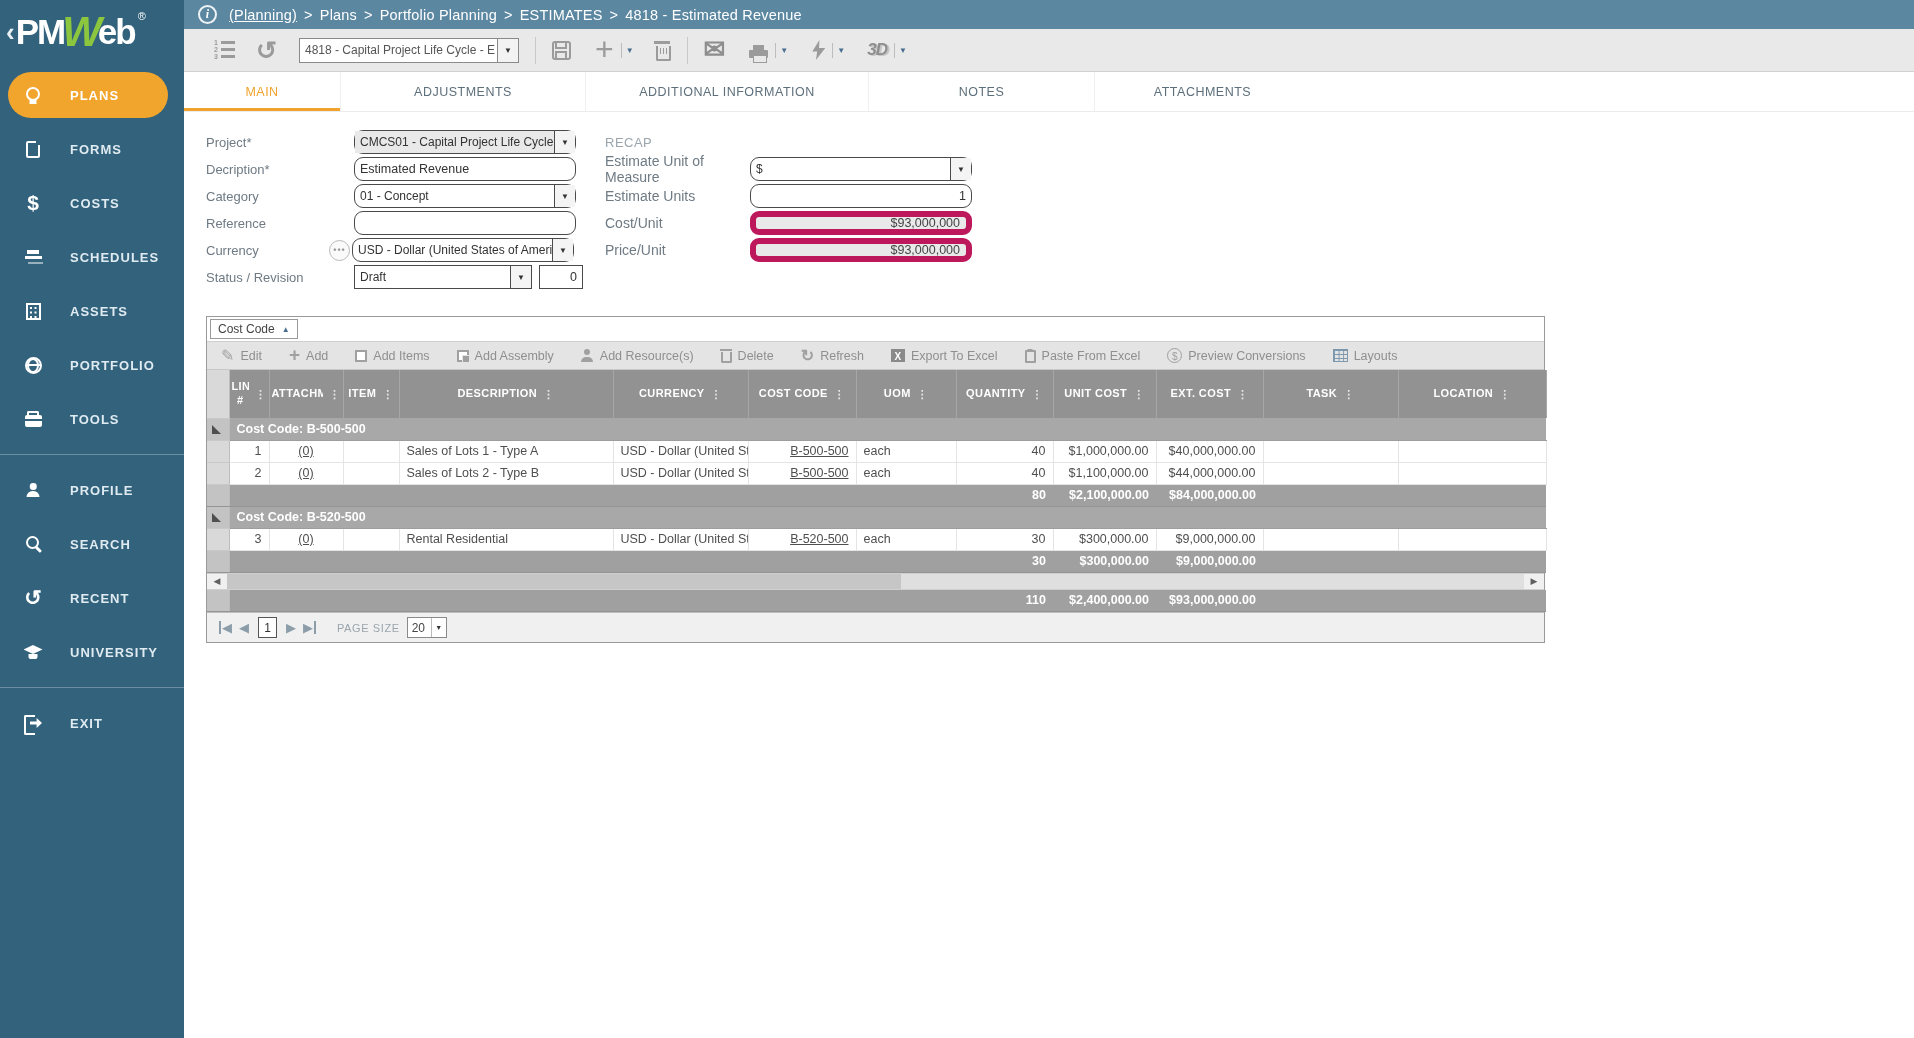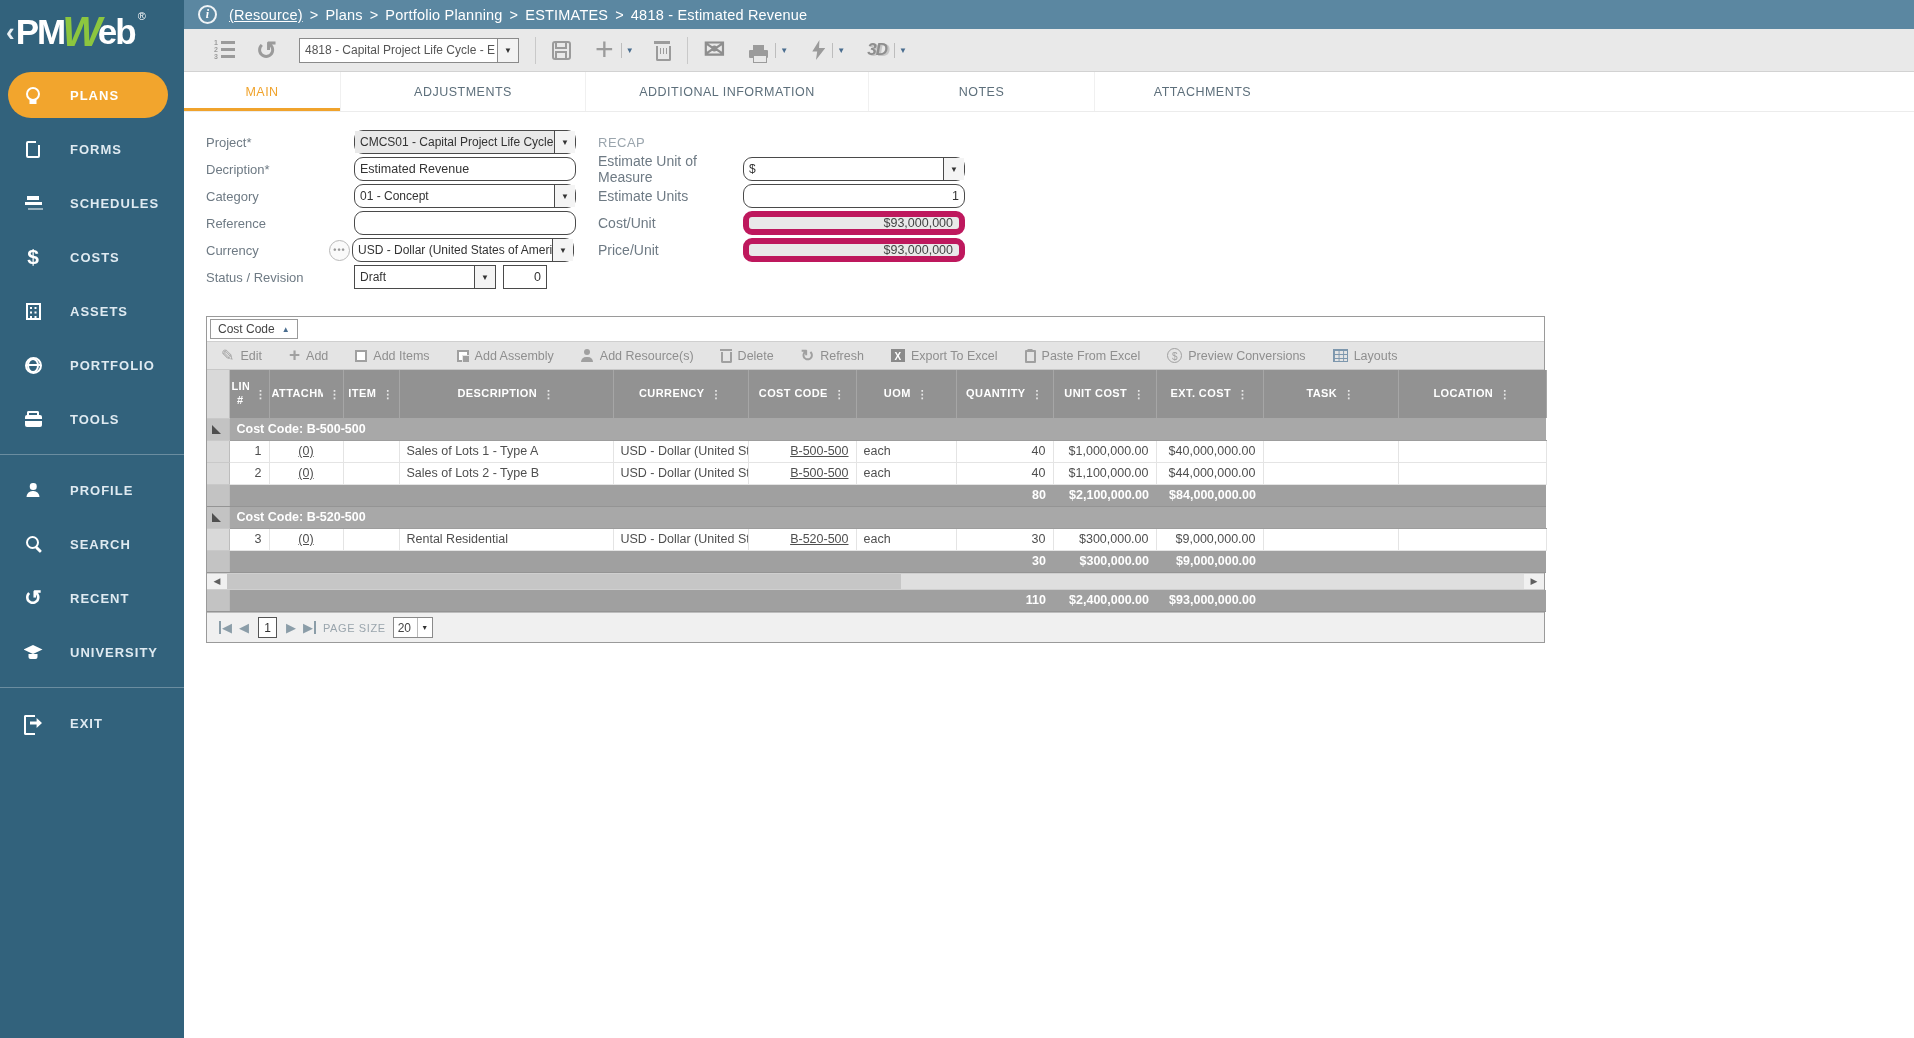--- a/index.html
+++ b/index.html
@@ -107,21 +107,21 @@
   .f-label { width:148px; font-size:13px; color:#6e7a84; flex:none; }
   .f-label-r { width:145px; font-size:14px; color:#6e7a84; flex:none; }
   .recap-title { font-size:13px; color:#9aa5ad; letter-spacing:.5px; }
   .sel { height:24px; border:1px solid #4a4a4a; background:#fff; display:flex; align-items:center; cursor:pointer; }
   .sel .sel-text { flex:1; font-size:12px; color:#333; padding:0 5px; white-space:nowrap; overflow:hidden; }
   .sel .sel-btn { width:21px; align-self:stretch; border-left:1px solid #4a4a4a; background:#f4f4f4; display:flex; align-items:center; justify-content:center; font-size:8px; color:#333; }
   .sel.disabled .sel-text { background:#e9e9e9; align-self:stretch; display:flex; align-items:center; }
   .inp { height:24px; border:1px solid #4a4a4a; background:#fff; font-size:12.5px; color:#333; padding:0 5px; font-family:"Liberation Sans", sans-serif; }
   .inp.right { text-align:right; }
   .ro-field { height:24px; border:6px solid #be185d; background:#e9e9e9; font-size:12.5px; color:#444; padding:0 6px; display:flex; align-items:center; justify-content:flex-end; }
-  .w222 { width:222px;border-radius:9px; } .w170 { width:142px; } .w44 { width:44px; margin-left:7px; }
+  .w222 { width:222px;border-radius:9px; } .w170 { width:178px; } .w44 { width:44px; margin-left:7px; }
   .ellipsis-btn { width:21px; height:21px; border:1px solid #b9b9b9; border-radius:50%; background:#fafafa; color:#9a9a9a; display:flex; align-items:center; justify-content:center; font-size:9px; font-weight:bold; letter-spacing:1px; margin:0 2px 0 -25px; cursor:pointer; }
 
   
   .grid { width:1339px; margin-top:24px; border:1px solid #9a9a9a; }
   .group-panel { background:#fff; padding:2px 3px; border-bottom:1px solid #cfcfcf; }
   .group-chip { display:inline-flex; align-items:center; gap:7px; border:1px solid #9a9a9a; background:#fff; height:20px; padding:0 7px; font-size:12px; color:#444; cursor:pointer; }
   .group-chip .tri { color:#4a6d8f; font-size:8px; }
   .grid-toolbar { height:28px; background:#e4e4e4; border-bottom:1px solid #c8c8c8; display:flex; align-items:center; padding-left:14px; gap:27px; color:#8f8f8f; }
   .gbtn { display:flex; align-items:center; gap:6px; font-size:12.5px; color:#8f8f8f; cursor:pointer; white-space:nowrap; }
   .gbtn .ic { color:#a0a0a0; }
@@ -164,21 +164,21 @@
   .hscroll { height:17px; background:#f0f0f0; border-top:1px solid #cfcfcf; border-bottom:1px solid #cfcfcf; display:flex; align-items:center; }
   .hs-btn { width:20px; text-align:center; font-size:9px; color:#5f5f5f; cursor:pointer; flex:none; }
   .hs-track { flex:1; height:15px; background:#dfdfdf; position:relative; }
   .hs-thumb { position:absolute; left:0; top:0; height:15px; width:52%; background:#c6c6c6; cursor:pointer; }
   .totalrow { }
   .pager { height:30px; background:#f0f0f0; border-top:1px solid #bdbdbd; display:flex; align-items:center; padding-left:12px; gap:7px; }
   .pg { color:#8b9da8; font-size:13px; cursor:pointer; line-height:1; }
   .pg.edge { border-left:2px solid #8b9da8; padding-left:1px; }
   .pg.edge-r { border-right:2px solid #8b9da8; padding-right:1px; }
   .pg-page { width:19px; height:21px; border:1px solid #555; background:#fff; display:flex; align-items:center; justify-content:center; font-size:12px; color:#333; margin:0 2px; }
-  .pg-size-label { font-size:11px; letter-spacing:.6px; color:#9aa5ad; }
+  .pg-size-label { font-size:11px; letter-spacing:.6px; color:#9aa5ad; margin-left:14px; }
   .pg-size { width:40px; height:21px; border:1px solid #8a8a8a; background:#fff; display:flex; align-items:center; cursor:pointer; }
   .pg-size .sel-text { flex:1; font-size:12px; color:#444; padding-left:4px; }
   .pg-size .sel-btn { width:15px; align-self:stretch; border-left:1px solid #bbb; display:flex; align-items:center; justify-content:center; font-size:7px; color:#333; background:#fff; }
 </style>
 </head>
 <body>
 
 <div class="app">
 
   <div class="sidebar">
@@ -197,29 +197,29 @@
           <span class="side-label">PLANS</span>
         </div>
         <div class="side-item">
           <span class="icon-box">
             <span class="ic ic-doc"></span>
           </span>
           <span class="side-label">FORMS</span>
         </div>
         <div class="side-item">
           <span class="icon-box">
+            <span class="ic ic-dollar"></span>
+          </span>
+          <span class="side-label">COSTS</span>
+        </div>
+        <div class="side-item">
+          <span class="icon-box">
             <span class="ic ic-bars"></span>
           </span>
           <span class="side-label">SCHEDULES</span>
-        </div>
-        <div class="side-item">
-          <span class="icon-box">
-            <span class="ic ic-dollar"></span>
-          </span>
-          <span class="side-label">COSTS</span>
         </div>
         <div class="side-item">
           <span class="icon-box">
             <span class="ic ic-building"></span>
           </span>
           <span class="side-label">ASSETS</span>
         </div>
         <div class="side-item">
           <span class="icon-box">
             <span class="ic ic-globe"></span>
@@ -265,21 +265,21 @@
           <span class="side-label">EXIT</span>
         </div>
       </div>
   </div>
 
   <div class="crumbbar">
     <span class="info-ic">
         <span>i</span>
       </span>
     <div class="crumbs">
-      <span class="crumb-root">(Resource)</span>
+      <span class="crumb-root">(Planning)</span>
       <span>&gt;</span>
       <span>Plans</span>
       <span>&gt;</span>
       <span>Portfolio Planning</span>
       <span>&gt;</span>
       <span>ESTIMATES</span>
       <span>&gt;</span>
       <span>4818 - Estimated Revenue</span>
     </div>
   </div>

